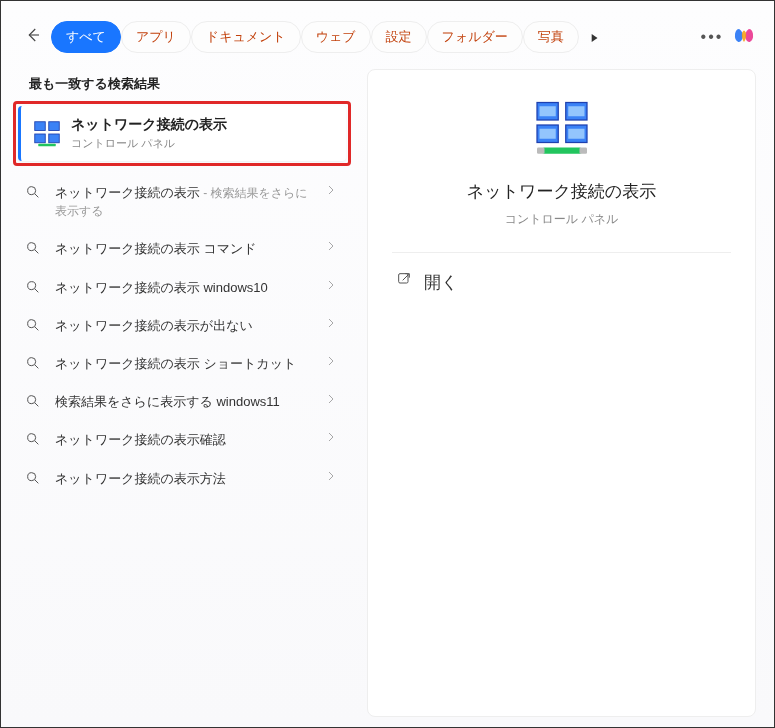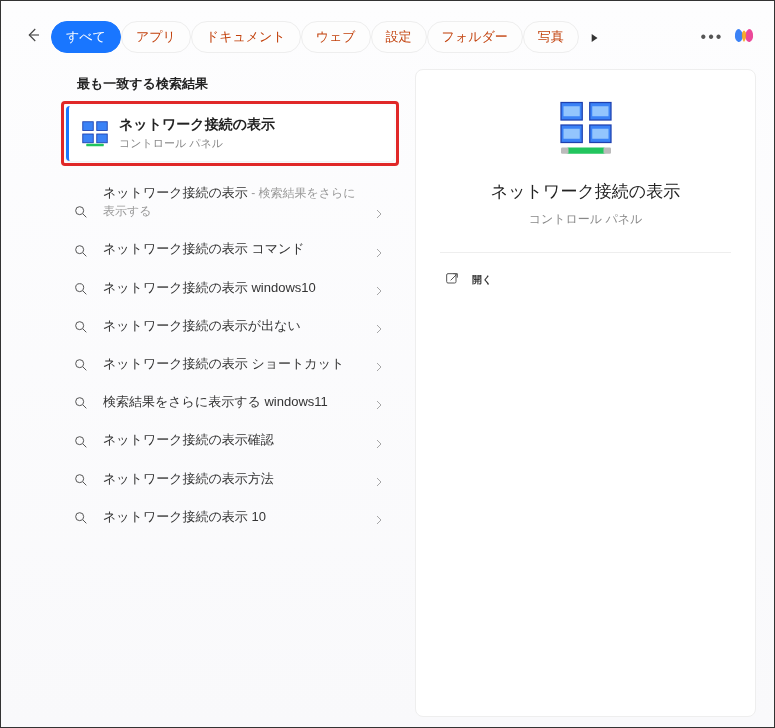--- a/index.html
+++ b/index.html
@@ -74,21 +74,20 @@
       height: 32px;
       display: flex;
       align-items: center;
       justify-content: center;
       cursor: pointer;
     }
     .content {
       display: flex;
       flex: 1;
       overflow: hidden;
-      margin-left: 48px;
     }
     .left {
       width: 360px;
       padding: 6px 0 0 0;
       overflow-y: auto;
     }
     .section-header {
       font-size: 13px;
       font-weight: 600;
       color: #222;
@@ -114,21 +113,21 @@
       width: 28px;
       height: 28px;
       flex-shrink: 0;
     }
     .bm-text { display: flex; flex-direction: column; }
     .bm-title { font-size: 14px; font-weight: 600; color: #222; }
     .bm-sub { font-size: 11px; color: #888; margin-top: 2px; }
     .web-list { padding: 0 10px 0 10px; }
     .web-item {
       display: flex;
-      align-items: flex-end;
+      align-items: flex-start;
       padding: 10px 14px;
       gap: 14px;
       cursor: pointer;
       border-radius: 4px;
     }
     .search-glyph {
       width: 16px;
       height: 16px;
       flex-shrink: 0;
     }
@@ -177,28 +176,27 @@
     }
     .divider {
       width: 100%;
       height: 1px;
       background: #eee;
       margin-bottom: 10px;
     }
     .action-row {
       width: 100%;
       display: flex;
-      align-items: flex-end;
+      align-items: flex-start;
       gap: 12px;
       padding: 8px 4px;
       cursor: pointer;
       border-radius: 4px;
-      font-size: 10px;
+      font-size: 17px;
       color: #333;
-      font-weight: bold;
     }
     .open-icon { width: 16px; height: 16px; }
   </style>
 </head>
 <body>
 
 <div class="window">
 
   <div class="topbar">
     <div class="back-btn">
@@ -337,30 +335,20 @@
           <svg class="search-glyph" viewBox="0 0 24 24">
               <circle cx="10" cy="10" r="6" stroke="#555" stroke-width="1.5" fill="none"></circle>
               <line x1="15" y1="15" x2="20" y2="20" stroke="#555" stroke-width="1.5"></line>
             </svg>
           <div class="web-text"><span>ネットワーク接続の表示方法</span></div>
           <svg class="chevron" viewBox="0 0 24 24">
               <path d="M8 4 L16 12 L8 20" stroke="#555" stroke-width="2" fill="none"></path>
             </svg>
         </div>
 
-        <div class="web-item">
-          <svg class="search-glyph" viewBox="0 0 24 24">
-              <circle cx="10" cy="10" r="6" stroke="#555" stroke-width="1.5" fill="none"></circle>
-              <line x1="15" y1="15" x2="20" y2="20" stroke="#555" stroke-width="1.5"></line>
-            </svg>
-          <div class="web-text"><span>ネットワーク接続の表示 10</span></div>
-          <svg class="chevron" viewBox="0 0 24 24">
-              <path d="M8 4 L16 12 L8 20" stroke="#555" stroke-width="2" fill="none"></path>
-            </svg>
-        </div>
 
       </div>
     </div>
 
     <div class="right">
       <div class="preview-card">
         <svg class="big-icon" viewBox="0 0 48 48">
           <rect x="4" y="2" width="17" height="14" fill="#3b82f6" stroke="#1e40af" stroke-width="1"></rect>
           <rect x="27" y="2" width="17" height="14" fill="#3b82f6" stroke="#1e40af" stroke-width="1"></rect>
           <rect x="4" y="20" width="17" height="14" fill="#3b82f6" stroke="#1e40af" stroke-width="1"></rect>

